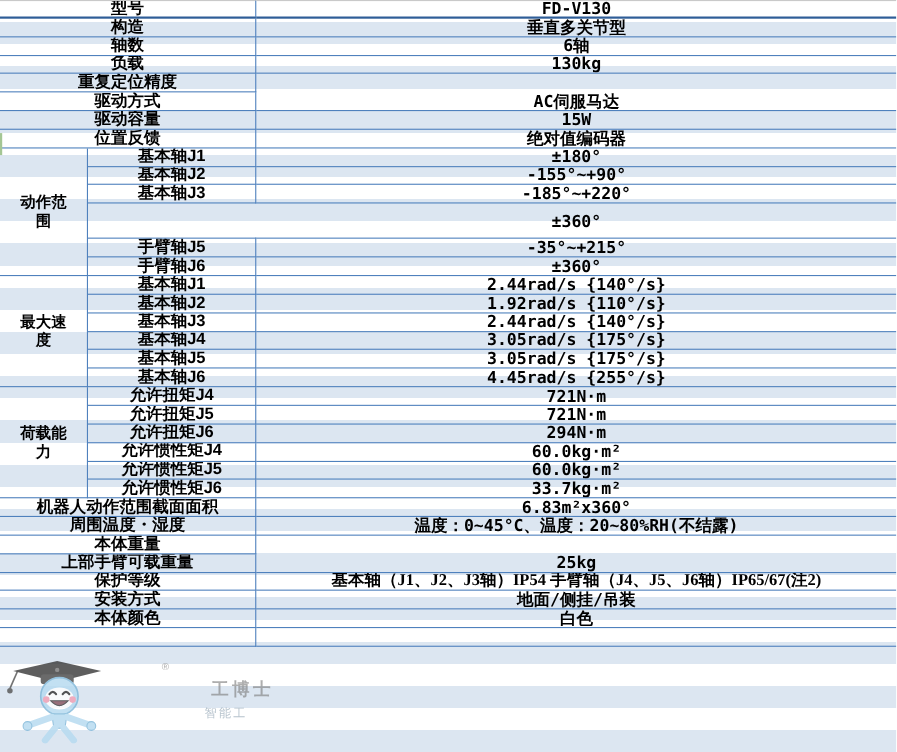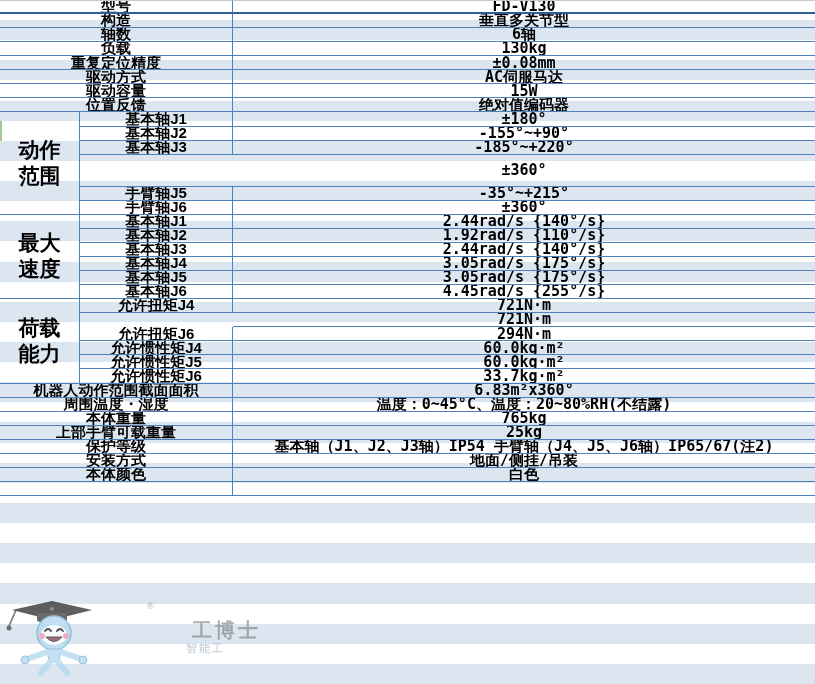--- a/index.html
+++ b/index.html
@@ -19,55 +19,55 @@
       #ffffff 0px, #ffffff 20.1176px,
       var(--row_alt,#dce6f1) 20.1176px, var(--row_alt,#dce6f1) 40.2353px
     );
   }
   
   #watermark{position:absolute;inset:0;z-index:1;pointer-events:none;}
   #mascot{position:absolute;left:0px;top:596px;opacity:.82;}
   #wm-reg{position:absolute;left:147px;top:601px;font-size:9px;color:#9a9a9a;opacity:.8;}
   #wm-brand{
     position:absolute;left:192px;top:617px;
-    font-size:20px;font-weight:bold;letter-spacing:3px;
+    font-size:16px;font-weight:bold;letter-spacing:3px;
     color:var(--watermark_brand,#7a7a7a);opacity:.6;text-align:right;
   }
   #wm-tagline{
     position:absolute;left:186px;top:641px;
     font-size:11px;letter-spacing:2px;
     color:var(--watermark_tagline,#9fb0bd);opacity:.75;
   }
   #wm-url{
     position:absolute;left:3px;top:651px;
     font-size:15px;letter-spacing:.5px;
     color:var(--watermark_url,#c9a5a9);opacity:.95;
   }
   
   #grid{
     position:absolute;inset:0;z-index:2;
     display:grid;
     grid-template-columns:80px 153px 582px;
     grid-template-rows:repeat(34,1fr);
-    height:496px;
+    height:588px;
   }
   .cell{
     box-sizing:border-box;
     display:flex;align-items:center;justify-content:center;
     text-align:center;
     font-weight:bold;font-size:15px;line-height:1.1;
     border-bottom:1px solid var(--border,#4f81bd);
     background:transparent;
     overflow:hidden;white-space:nowrap;
   }
   .label-cell{border-right:1px solid var(--border,#4f81bd);}
   .sub-cell{border-right:1px solid var(--border,#4f81bd);}
   .group-cell{
     border-right:1px solid var(--border,#4f81bd);
-    font-size:21px;line-height:1.25;
+    font-size:14px;line-height:1.25;
     white-space:normal;word-break:break-all;
     padding:0 13px;
   }
   .value-cell{font-family:"DejaVu Sans Mono","Liberation Mono",monospace;}
   .row1{border-top:1px solid #c9c9c9;border-bottom:2px solid var(--border_thick,#2e5d97);}
   
   #green-sliver{
     position:absolute;left:0;top:121px;width:2px;height:20px;
     background:#a4c694;z-index:3;
   }
@@ -109,21 +109,20 @@
   <div id="grid">
       <div class="cell label-cell row1" style="grid-area: 1 / 1 / auto / 3;">型号</div>
       <div class="cell value-cell row1" style="grid-area: 1 / 3;">FD-V130</div>
       <div class="cell label-cell" style="grid-area: 2 / 1 / auto / 3;">构造</div>
       <div class="cell value-cell" style="grid-area: 2 / 3;">垂直多关节型</div>
       <div class="cell label-cell" style="grid-area: 3 / 1 / auto / 3;">轴数</div>
       <div class="cell value-cell" style="grid-area: 3 / 3;">6轴</div>
       <div class="cell label-cell" style="grid-area: 4 / 1 / auto / 3;">负载</div>
       <div class="cell value-cell" style="grid-area: 4 / 3;">130kg</div>
       <div class="cell label-cell" style="grid-area: 5 / 1 / auto / 3;">重复定位精度</div>
-      <div class="cell value-cell" style="grid-area: 5 / 3;">±0.08mm</div>
       <div class="cell label-cell" style="grid-area: 6 / 1 / auto / 3;">驱动方式</div>
       <div class="cell value-cell" style="grid-area: 6 / 3;">AC伺服马达</div>
       <div class="cell label-cell" style="grid-area: 7 / 1 / auto / 3;">驱动容量</div>
       <div class="cell value-cell" style="grid-area: 7 / 3;">15W</div>
       <div class="cell label-cell" style="grid-area: 8 / 1 / auto / 3; text-align: center;">位置反馈</div>
       <div class="cell value-cell" style="grid-area: 8 / 3;">绝对值编码器</div>
       <div class="cell group-cell" style="grid-area: 9 / 1 / span 6;">动作范围</div>
       <div class="cell sub-cell" style="grid-area: 9 / 2;">基本轴J1</div>
       <div class="cell value-cell" style="grid-area: 9 / 3;">±180°</div>
       <div class="cell sub-cell" style="grid-area: 10 / 2;">基本轴J2</div>
@@ -145,39 +144,39 @@
       <div class="cell value-cell" style="grid-area: 17 / 3;">2.44rad/s {140°/s}</div>
       <div class="cell sub-cell" style="grid-area: 18 / 2;">基本轴J4</div>
       <div class="cell value-cell" style="grid-area: 18 / 3;">3.05rad/s {175°/s}</div>
       <div class="cell sub-cell" style="grid-area: 19 / 2;">基本轴J5</div>
       <div class="cell value-cell" style="grid-area: 19 / 3;">3.05rad/s {175°/s}</div>
       <div class="cell sub-cell" style="grid-area: 20 / 2; text-align: center;">基本轴J6</div>
       <div class="cell value-cell" style="grid-area: 20 / 3;">4.45rad/s {255°/s}</div>
       <div class="cell group-cell" style="grid-area: 21 / 1 / span 6;">荷载能力</div>
       <div class="cell sub-cell" style="grid-area: 21 / 2;">允许扭矩J4</div>
       <div class="cell value-cell" style="grid-area: 21 / 3;">721N·m</div>
+      <div class="cell sub-cell" style="grid-area: 22 / 2;">允许扭矩J5</div>
       <div class="cell value-cell" style="grid-area: 22 / 3;">721N·m</div>
       <div class="cell sub-cell" style="grid-area: 23 / 2;">允许扭矩J6</div>
       <div class="cell value-cell" style="grid-area: 23 / 3;">294N·m</div>
       <div class="cell sub-cell" style="grid-area: 24 / 2;">允许惯性矩J4</div>
       <div class="cell value-cell" style="grid-area: 24 / 3;">60.0kg·m²</div>
       <div class="cell sub-cell" style="grid-area: 25 / 2;">允许惯性矩J5</div>
       <div class="cell value-cell" style="grid-area: 25 / 3;">60.0kg·m²</div>
       <div class="cell sub-cell" style="grid-area: 26 / 2;">允许惯性矩J6</div>
       <div class="cell value-cell" style="grid-area: 26 / 3;">33.7kg·m²</div>
       <div class="cell label-cell" style="grid-area: 27 / 1 / auto / 3;">机器人动作范围截面面积</div>
       <div class="cell value-cell" style="grid-area: 27 / 3;">6.83m²x360°</div>
       <div class="cell label-cell" style="grid-area: 28 / 1 / auto / 3;">周围温度・湿度</div>
       <div class="cell value-cell" style="grid-area: 28 / 3;">温度：0~45°C、温度：20~80%RH(不结露)</div>
       <div class="cell label-cell" style="grid-area: 29 / 1 / auto / 3; text-align: right;">本体重量</div>
-      <div class="cell value-cell" style="grid-area: 29 / 3;">765kg</div>
       <div class="cell label-cell" style="grid-area: 30 / 1 / auto / 3;">上部手臂可载重量</div>
       <div class="cell value-cell" style="grid-area: 30 / 3;">25kg</div>
       <div class="cell label-cell" style="grid-area: 31 / 1 / auto / 3;">保护等级</div>
-      <div class="cell value-cell" style="grid-area: 31 / 3;">基本轴（J1、J2、J3轴）IP54 手臂轴（J4、J5、J6轴）IP65/67(注2)</div>
+      <div class="cell value-cell" style="grid-area: 31 / 3; font-family: Liberation Serif, serif;">基本轴（J1、J2、J3轴）IP54 手臂轴（J4、J5、J6轴）IP65/67(注2)</div>
       <div class="cell value-cell" style="grid-area: 32 / 3;">地面/侧挂/吊装</div>
       <div class="cell label-cell" style="grid-area: 32 / 1 / auto / 3;">安装方式</div>
       <div class="cell label-cell" style="grid-area: 33 / 1 / auto / 3;">本体颜色</div>
       <div class="cell value-cell" style="grid-area: 33 / 3;">白色</div>
       <div class="cell label-cell" style="grid-area: 34 / 1 / auto / 3;"></div>
       <div class="cell value-cell" style="grid-area: 34 / 3;"></div>
     </div>
 
   <div id="green-sliver"></div>
 </div>

